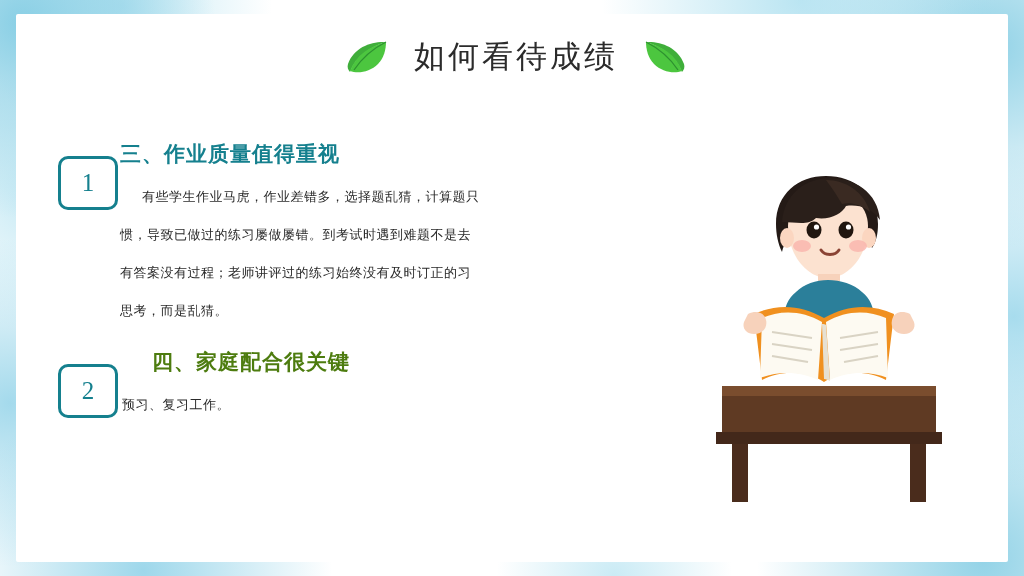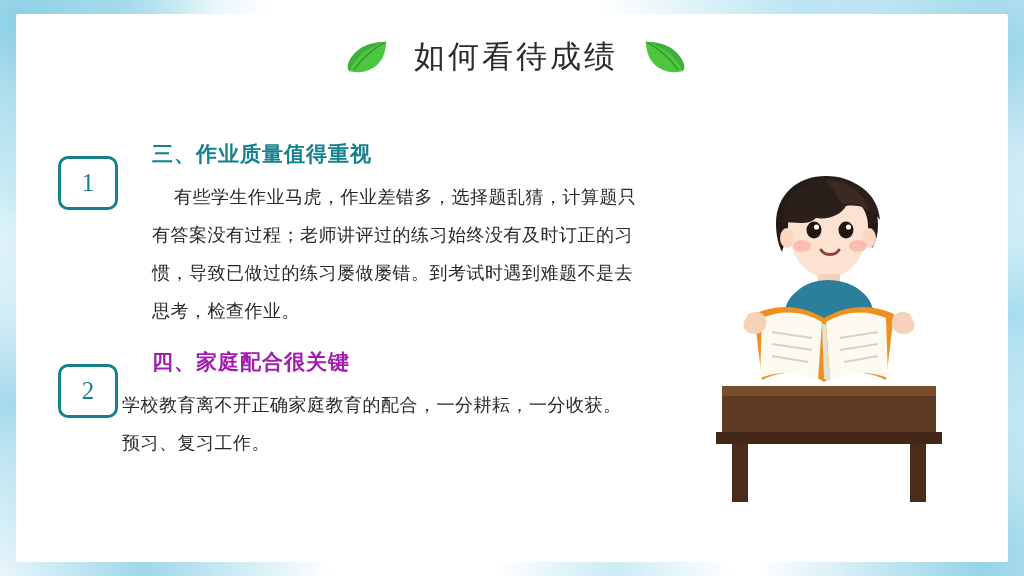--- a/index.html
+++ b/index.html
@@ -71,31 +71,31 @@
     position: absolute;
     left: 0; top: 16px;
     width: 60px; height: 54px;
     border: 3px solid #15808e;
     border-radius: 10px;
     display: flex; align-items: center; justify-content: center;
     color: #15808e;
     font-size: 25px;
     font-family: "Liberation Serif", serif;
   }
-  .block-body { margin-left: 94px; }
+  .block-body { margin-left: 62px; }
   .block-heading {
     font-size: 21px;
     font-weight: bold;
     color: #15808e;
     letter-spacing: 1px;
     margin-bottom: 10px;
   }
-  .block-heading.navy { color: #a21caf; }
+  .block-heading.navy { color: #4d7c0f; }
   .para {
-    font-size: 18px;
+    font-size: 13px;
     line-height: 38px;
     color: #2a2a2a;
     letter-spacing: 0.5px;
   }
   .para.indent { text-indent: 22px; }
   .block.second .block-body { margin-left: 94px; }
   .block.second .para { margin-left: -30px; }
 
   
   .illus {
@@ -130,31 +130,30 @@
     </span>
   </div>
 
   <div class="content">
 
     <div class="block">
       <div class="num-box">1</div>
       <div class="block-body">
         <div class="block-heading">三、作业质量值得重视</div>
         <div class="para indent">有些学生作业马虎，作业差错多，选择题乱猜，计算题只</div>
+        <div class="para">惯，导致已做过的练习屡做屡错。到考试时遇到难题不是去</div>
         <div class="para">有答案没有过程；老师讲评过的练习始终没有及时订正的习</div>
-        <div class="para">惯，导致已做过的练习屡做屡错。到考试时遇到难题不是去</div>
-        <div class="para">思考，检查作业。</div>
+        <div class="para">思考，而是乱猜。</div>
       </div>
     </div>
 
     <div class="block second">
       <div class="num-box">2</div>
       <div class="block-body">
         <div class="block-heading navy">四、家庭配合很关键</div>
-        <div class="para">学校教育离不开正确家庭教育的配合，一分耕耘，一分收获。</div>
         <div class="para">预习、复习工作。</div>
       </div>
     </div>
 
   </div>
 
   <div class="illus">
     <svg width="250" height="340" viewBox="0 0 250 340">
 
       <path d="M62 60c0-30 22-48 50-48s52 18 52 48c0 10-2 18-6 24-4-14-12-20-20-22-10 14-40 16-56 6-6 6-12 10-14 20-4-8-6-18-6-28z" fill="#241a16"></path>

